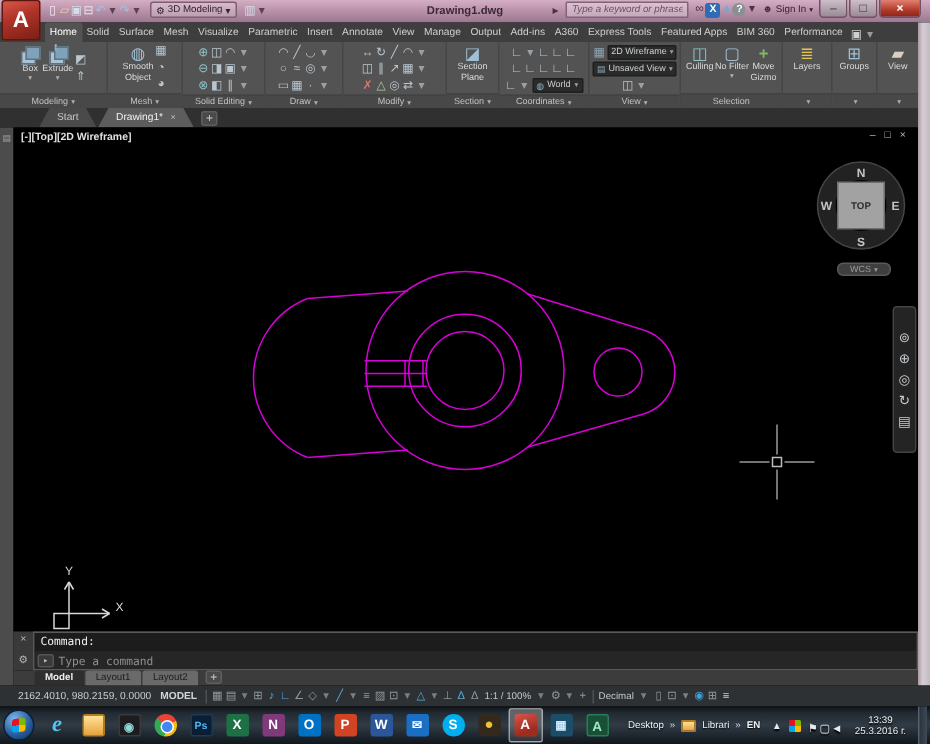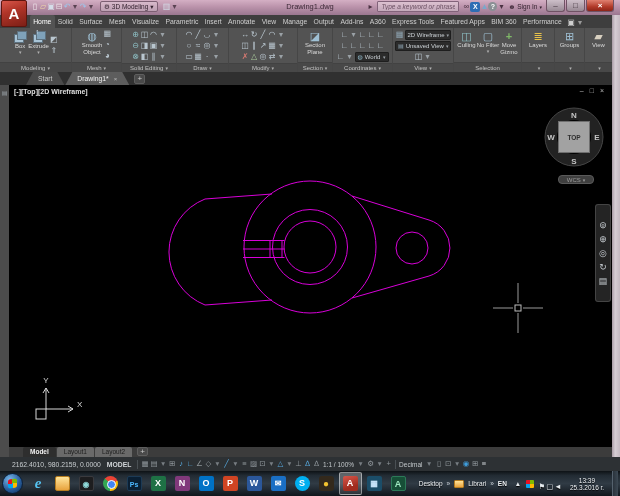--- a/index.html
+++ b/index.html
@@ -14,21 +14,21 @@
   .acad-logo{position:absolute;top:0;left:1px;width:26px;height:27px;z-index:30;
     background:linear-gradient(160deg,#d8564a 0%,#b03428 40%,#7c1f16 100%);
     border:1px solid #5e150e;border-radius:2px;color:#fff;font-weight:bold;font-size:15px;
     display:flex;align-items:center;justify-content:center;}
   .qat{position:absolute;left:31px;top:1px;display:flex;align-items:center;gap:2px;}
   .qat .ic{font-size:8px;}
   .ws-dd{display:flex;align-items:center;gap:2px;margin:0 3px;padding:0 3px;height:11px;
     background:rgba(255,255,255,.22);border:1px solid #7d5f73;border-radius:2px;
     font-size:6.5px;color:#33222e;white-space:nowrap;}
   .win-title{position:absolute;left:50%;transform:translateX(-50%);top:2px;
-    font-size:7.5px;font-weight:normal;color:#3c2936;white-space:nowrap;}
+    font-size:7.5px;font-weight:bold;color:#3c2936;white-space:nowrap;}
   .info-center{position:absolute;right:78px;top:1px;display:flex;align-items:center;gap:3px;}
   .search-box{width:82px;height:11px;background:rgba(255,255,255,.30);
     border:1px solid #82637a;border-radius:1px;font-size:6.5px;font-style:italic;
     color:#503a4a;padding:0 3px;font-family:"Liberation Sans",sans-serif;}
   .search-box::placeholder{color:#6b5062;}
   .signin{display:flex;align-items:center;gap:2px;font-size:6.5px;color:#33222e;}
   .win-btns{position:absolute;right:6px;top:0;display:flex;z-index:40;}
   .wb{width:19px;height:12px;border:1px solid #6f5264;border-top:none;
     border-radius:0 0 3px 3px;background:linear-gradient(#cdbfc9,#998a95);
     color:#3a2d36;font-size:8px;line-height:11px;text-align:center;margin-left:1px;}
@@ -592,20 +592,33 @@
       <span style="display:flex;flex-direction:column;gap:4px;align-items:center;">
           <span class="ic">⊚</span>
           <span class="ic">⊕</span>
           <span class="ic">◎</span>
           <span class="ic">↻</span>
           <span class="ic">▤</span>
         </span>
     </div>
   </div>
 
+  <div class="command">
+    <div class="cmd-strip">
+      <span class="ic">×</span>
+      <span class="ic">⚙</span>
+    </div>
+    <div class="cmd-rows">
+      <div class="cmd-row1">Command:</div>
+      <div class="cmd-row2">
+        <span class="cmd-btn">▸</span>
+        <span>Type a command</span>
+      </div>
+    </div>
+  </div>
 
   <div class="layouttabs">
     <span style="display:flex;gap:1px;">
         <span class="ltab active">Model</span>
         <span class="ltab">Layout1</span>
         <span class="ltab">Layout2</span>
       </span>
     <span class="addtab" style="height:9px;line-height:7px">+</span>
   </div>
 

